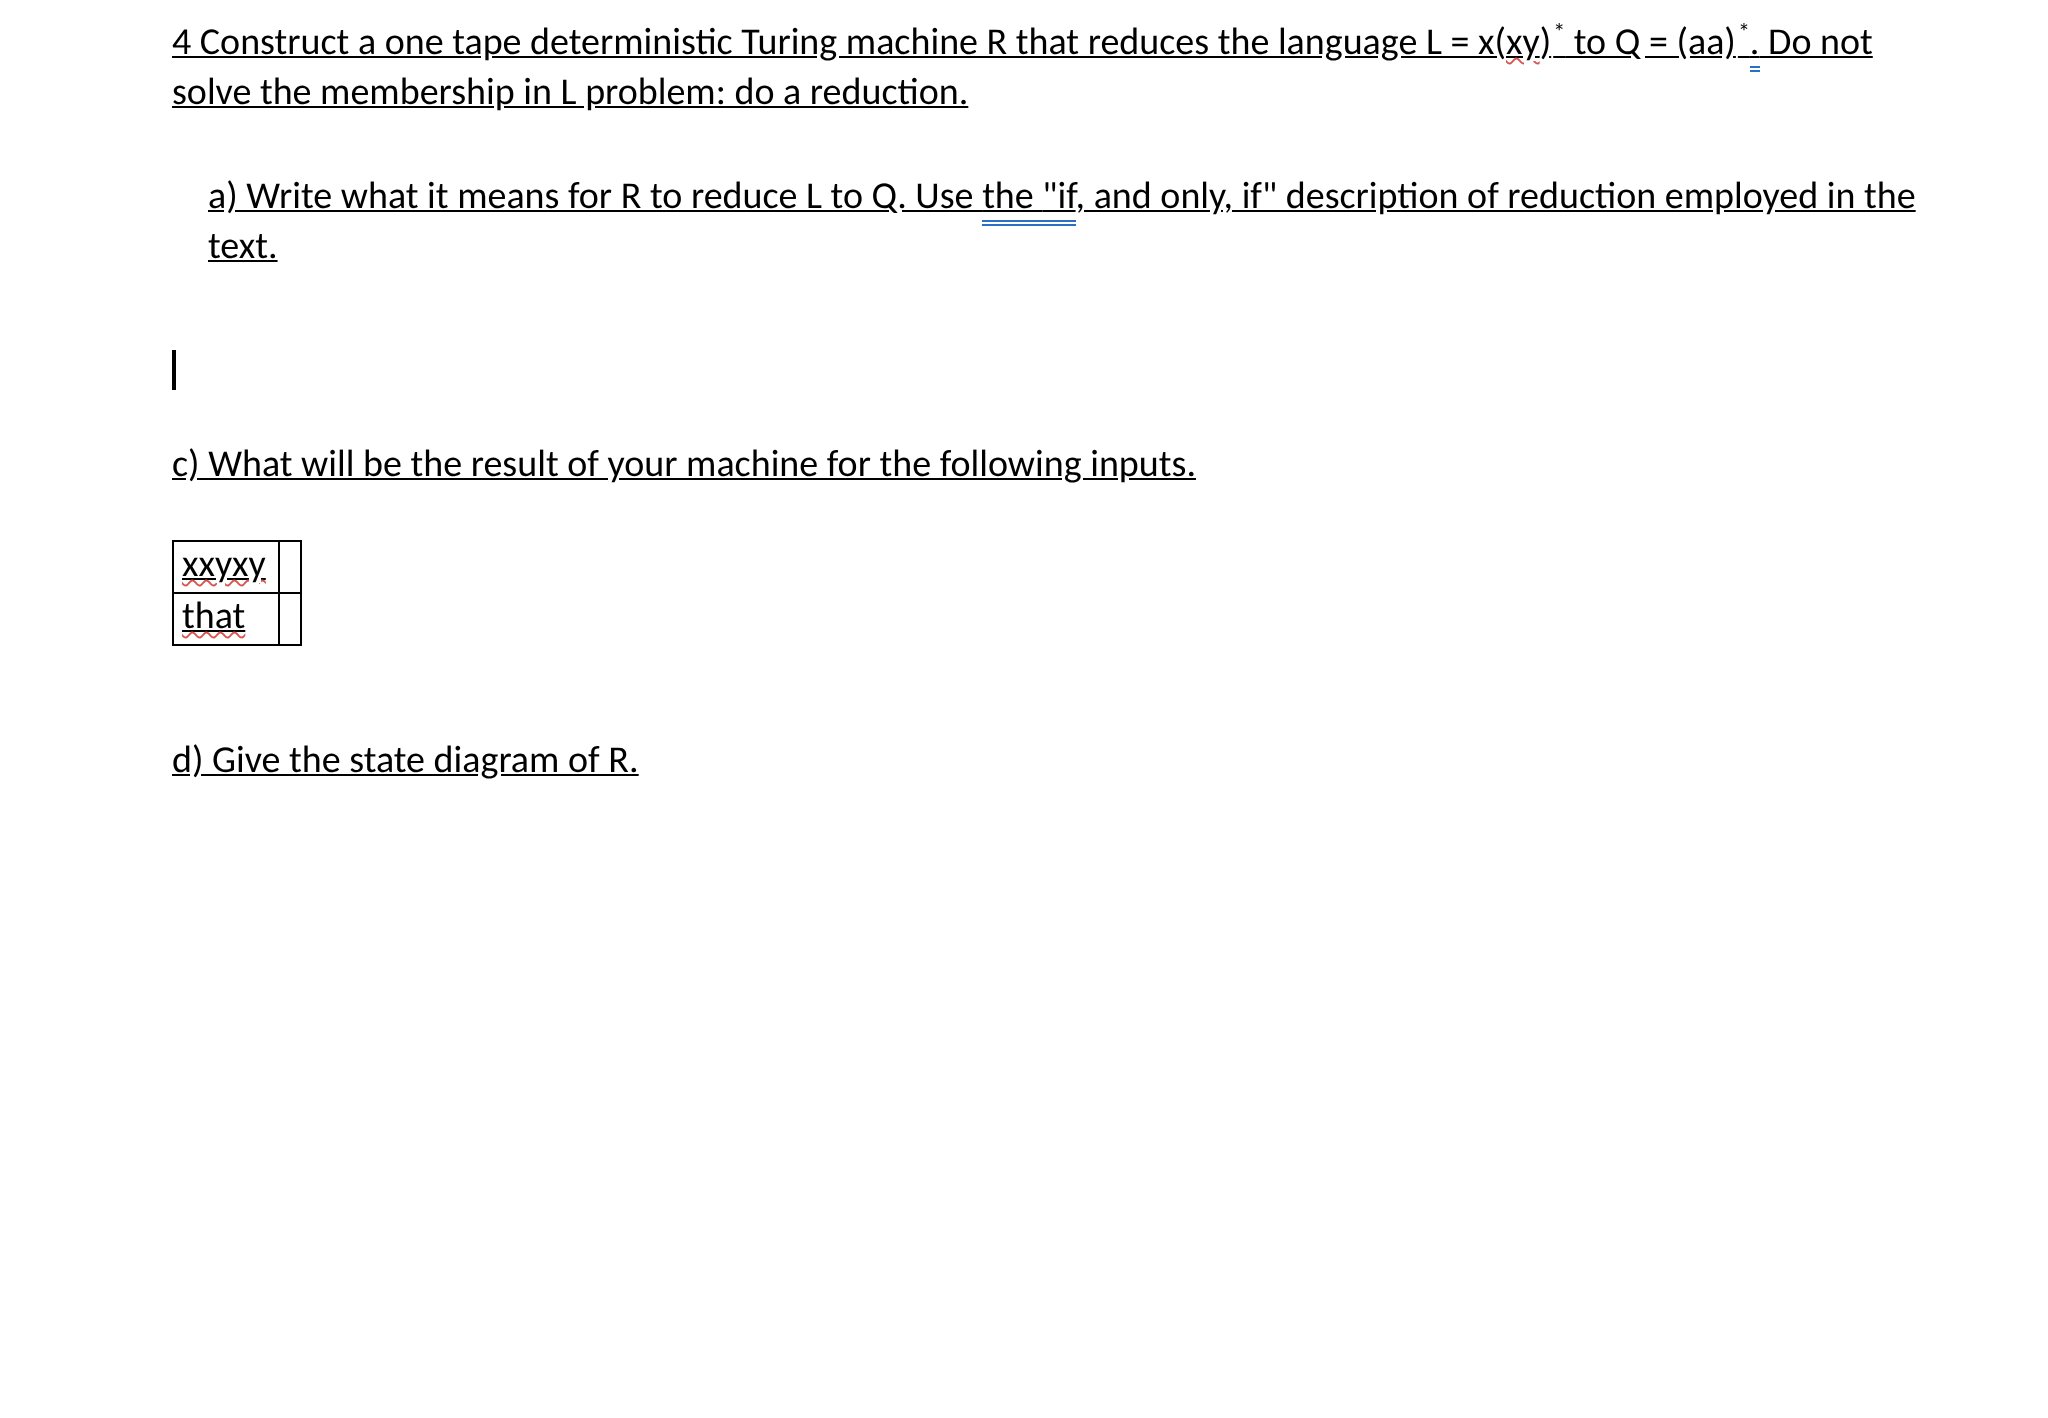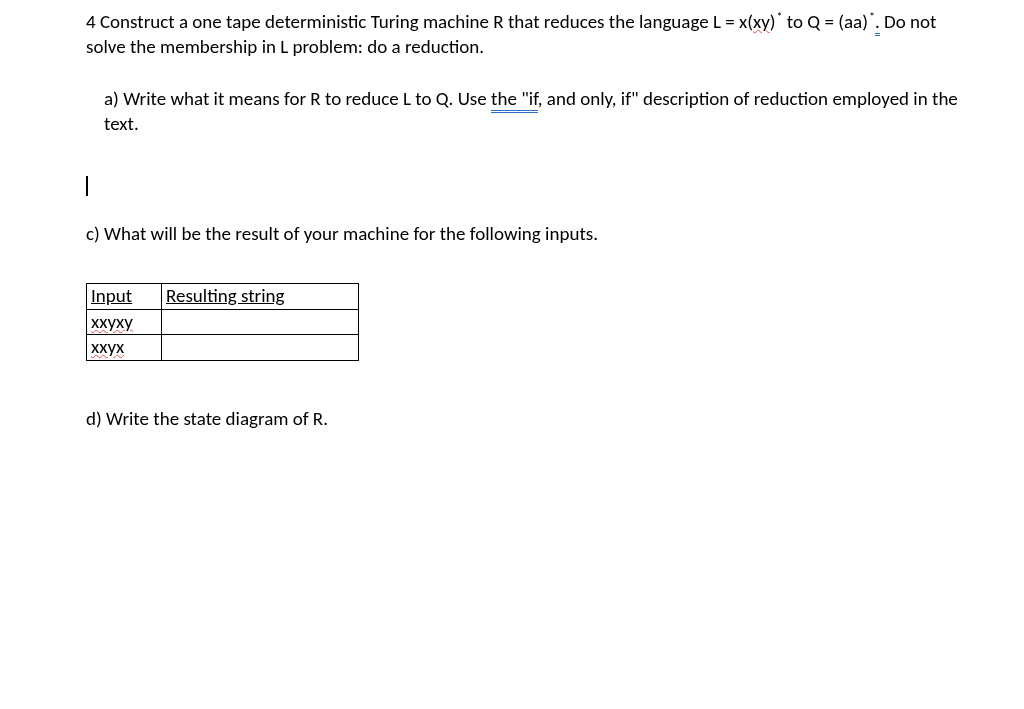--- a/index.html
+++ b/index.html
@@ -9,40 +9,41 @@
     font-family: Calibri, "Segoe UI", Arial, sans-serif;
     font-size: 19px;
     color: #000000;
     width: 1024px;
     height: 709px;
     overflow: hidden;
   }
   .page {
     padding: 10px 60px 0 86px;
     line-height: 1.3;
+    text-decoration: underline;
   }
   .para {
     margin-bottom: 28px;
   }
   .sq-red {
     text-decoration: underline;
     text-decoration-style: wavy;
     text-decoration-color: #d9534f;
     text-decoration-thickness: 1px;
   }
   .dbl-blue {
     border-bottom: 3px double #2a6fc9;
     padding-bottom: 0px;
   }
   .gap-b {
     margin-bottom: 50px;
     margin-left: 18px;
   }
   .gap-c {
-    margin-bottom: 36px;
+    margin-bottom: 24px;
   }
   .cursor {
     display: inline-block;
     width: 1.5px;
     height: 20px;
     background: #000;
     vertical-align: middle;
     margin-top: -12px;
     margin-bottom: 16px;
   }
@@ -86,30 +87,26 @@
 
 
   <div style="margin-bottom:10px;">
     <span class="cursor"></span>
   </div>
 
   <div class="gap-c">c) What will be the result of your machine for the following inputs.</div>
 
   <table class="io">
     <tbody>
-        <tr>
-      <th class="col-input"><span class="underline">Input</span></th>
-      <th class="col-result"><span class="underline">Resulting string</span></th>
-    </tr>
     <tr>
       <td><span class="sq-red">xxyxy</span></td>
       <td></td>
     </tr>
     <tr>
-      <td><span class="sq-red">xxyx</span></td>
+      <td><span class="sq-red">that</span></td>
       <td></td>
     </tr>
   </tbody>
     </table>
 
-  <div>d) Write the state diagram of R.</div>
+  <div>d) Give the state diagram of R.</div>
 
 </div>
 
 </body></html>

